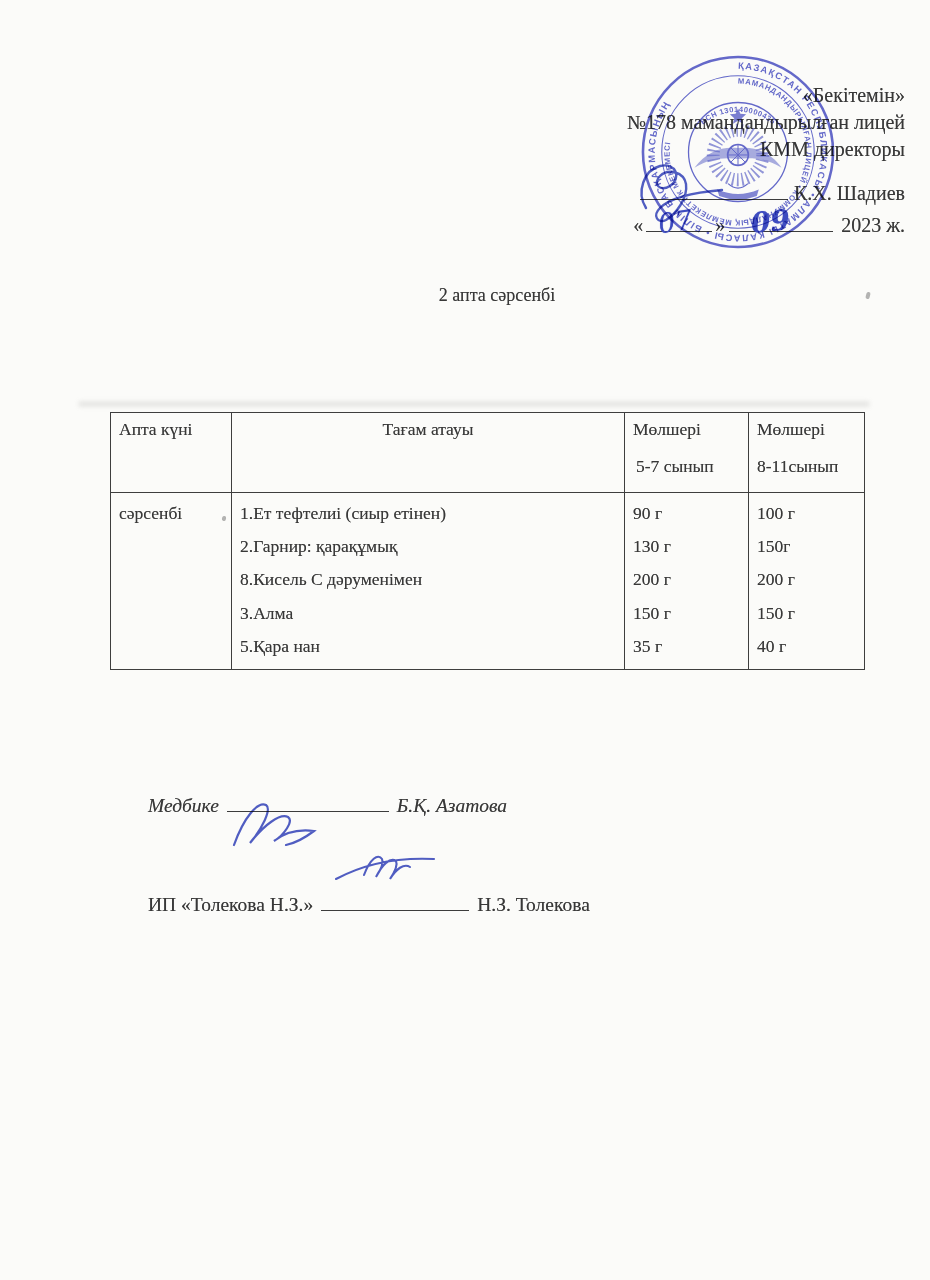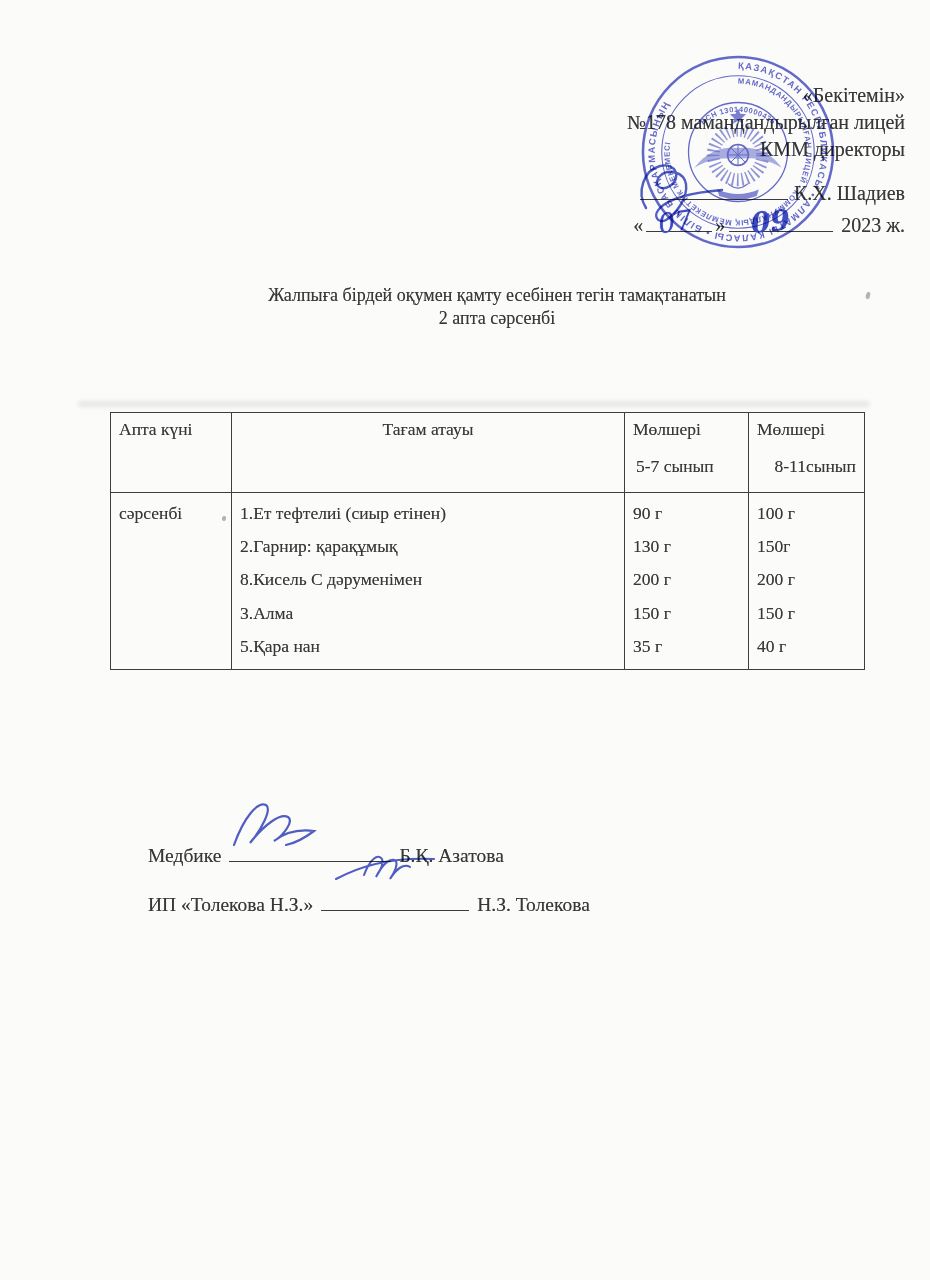--- a/index.html
+++ b/index.html
@@ -66,21 +66,21 @@
   .body-cell{padding-top:4px !important;padding-bottom:6px !important;}
 
   
   .scan-streak{position:absolute;left:78px;top:401px;width:792px;height:6px;
     background:rgba(130,130,130,.16);filter:blur(2px);border-radius:3px;}
   .scan-speck{position:absolute;width:4px;height:7px;background:rgba(90,90,90,.45);
     border-radius:2px;transform:rotate(15deg);}
 
   
   .sig-line{position:absolute;left:148px;white-space:nowrap;font-size:19.5px;}
-  .sgl1{top:844px;}
+  .sgl1{top:794px;font-style:italic;}
   .sgl2{top:893px;}
   .fill-sig1{width:162px;margin:0 8px;}
   .fill-sig2{width:148px;margin:0 8px;}
 </style>
 </head>
 <body>
 
 <div class="approval-line al1 doc-text">«Бекітемін»</div>
 <div class="approval-line al2 doc-text">№178 мамандандырылған лицей</div>
 <div class="approval-line al3 doc-text">КММ директоры</div>
@@ -125,36 +125,35 @@
 
 <svg class="sigsvg sig-director" viewBox="0 0 130 68">
   <path d="M24,50 C14,34 22,12 38,8 C54,4 60,20 48,28 C38,34 30,26 38,18 C46,10 62,14 64,26 C66,40 54,56 44,62 C36,66 30,58 38,50 C50,38 76,34 100,32" fill="none" stroke="#3e4cc0" stroke-width="2.4" stroke-linecap="round" opacity=".9"></path>
 </svg>
 
 <div class="scan-streak"></div>
 <div class="scan-speck" style="left:866px;top:292px;"></div>
 <div class="scan-speck" style="left:222px;top:516px;height:5px;"></div>
 
 <div class="title doc-text">
-  <div>Жалпыға бірдей оқумен қамту есебінен тегін тамақтанатын</div>
   <div>2 апта сәрсенбі</div>
 </div>
 
 <table class="menu-table doc-text">
   <tbody>
       <tr>
     <th class="c1">Апта күні</th>
     <th class="c2 hdr-dish">Тағам атауы</th>
     <th class="c3">
       <div>Мөлшері</div>
       <div class="subhdr">5-7 сынып</div>
     </th>
     <th class="c4">
       <div>Мөлшері</div>
-      <div class="subhdr" style="padding-left:0;text-align:right;">8-11сынып</div>
+      <div class="subhdr" style="padding-left:0;">8-11сынып</div>
     </th>
   </tr>
   <tr>
     <td class="c1 body-cell">
       <div class="menu-line">сәрсенбі</div>
     </td>
     <td class="c2 body-cell">
       <div class="menu-line">1.Ет тефтелиі  (сиыр етінен)</div>
       <div class="menu-line">2.Гарнир: қарақұмық</div>
       <div class="menu-line">8.Кисель С дәруменімен</div>

